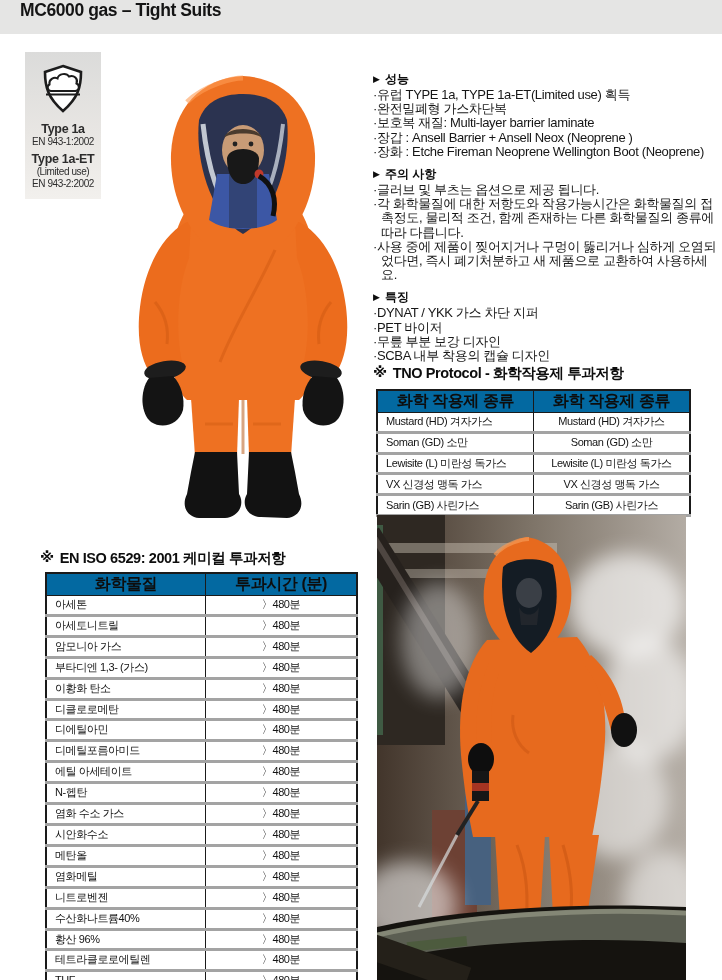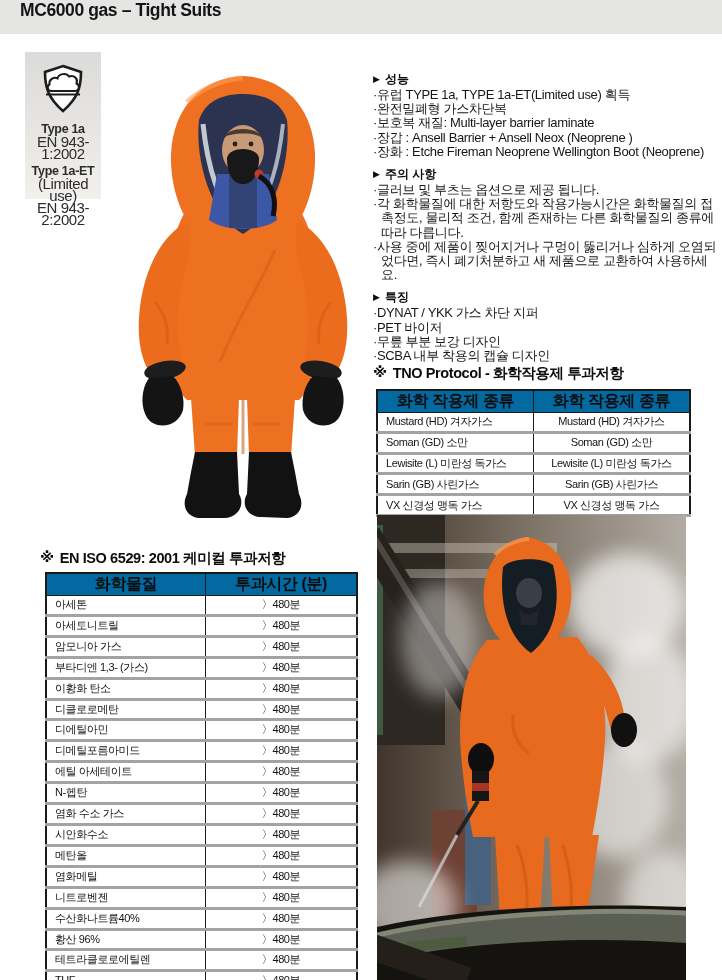--- a/index.html
+++ b/index.html
@@ -9,21 +9,21 @@
   
   .titlebar{position:absolute;left:0;top:0;width:722px;height:34px;background:#e5e5e4;
             display:flex;align-items:flex-start;}
   .titlebar h1{margin:0 0 0 20px;font-size:17.5px;font-weight:bold;color:#141414;letter-spacing:-0.4px;}
 
   
   .cert-panel{position:absolute;left:25px;top:52px;width:76px;height:147px;text-align:center;
               background:linear-gradient(180deg,#dbdbda 0%,#e8e6e3 55%,#f2f0ed 100%);color:#2c2c2c;}
   .cert-shield{margin-top:12px;}
   .cert-name{font-size:12.5px;font-weight:bold;line-height:13px;margin-top:5px;letter-spacing:-0.3px;}
-  .cert-line{font-size:15px;line-height:12px;letter-spacing:-0.4px;}
+  .cert-line{font-size:10px;line-height:12px;letter-spacing:-0.4px;}
 
   
   figure{margin:0;}
   .product-photo{position:absolute;left:125px;top:62px;width:240px;height:466px;background:#fff;}
   .application-photo{position:absolute;left:377px;top:515px;width:309px;height:465px;overflow:hidden;}
 
   
   .right-col{position:absolute;left:373px;top:72px;width:348px;}
   .section{margin-bottom:8px;}
   .sec-head{display:flex;align-items:center;gap:5px;font-size:12px;font-weight:bold;
@@ -185,26 +185,26 @@
         </tr>
         <tr>
           <td class="c0">Soman (GD) 소만</td>
           <td class="c1">Soman (GD) 소만</td>
         </tr>
         <tr>
           <td class="c0">Lewisite (L) 미란성 독가스</td>
           <td class="c1">Lewisite (L) 미란성 독가스</td>
         </tr>
         <tr>
+          <td class="c0">VX 신경성 맹독 가스</td>
+          <td class="c1">VX 신경성 맹독 가스</td>
+        </tr>
+        <tr>
           <td class="c0">Sarin (GB) 사린가스</td>
           <td class="c1">Sarin (GB) 사린가스</td>
-        </tr>
-        <tr>
-          <td class="c0">VX 신경성 맹독 가스</td>
-          <td class="c1">VX 신경성 맹독 가스</td>
         </tr>
       </tbody>
     </table>
 
   <figure class="application-photo" aria-label="worker in orange gas-tight suit spraying in steamy industrial plant">
     <svg width="309" height="465" viewBox="0 0 309 465">
       <defs>
         <linearGradient id="bgGrad" x1="0" y1="0" x2="1" y2="0">
           <stop offset="0" stop-color="#42352b"></stop>
           <stop offset="0.5" stop-color="#7e7468"></stop>

